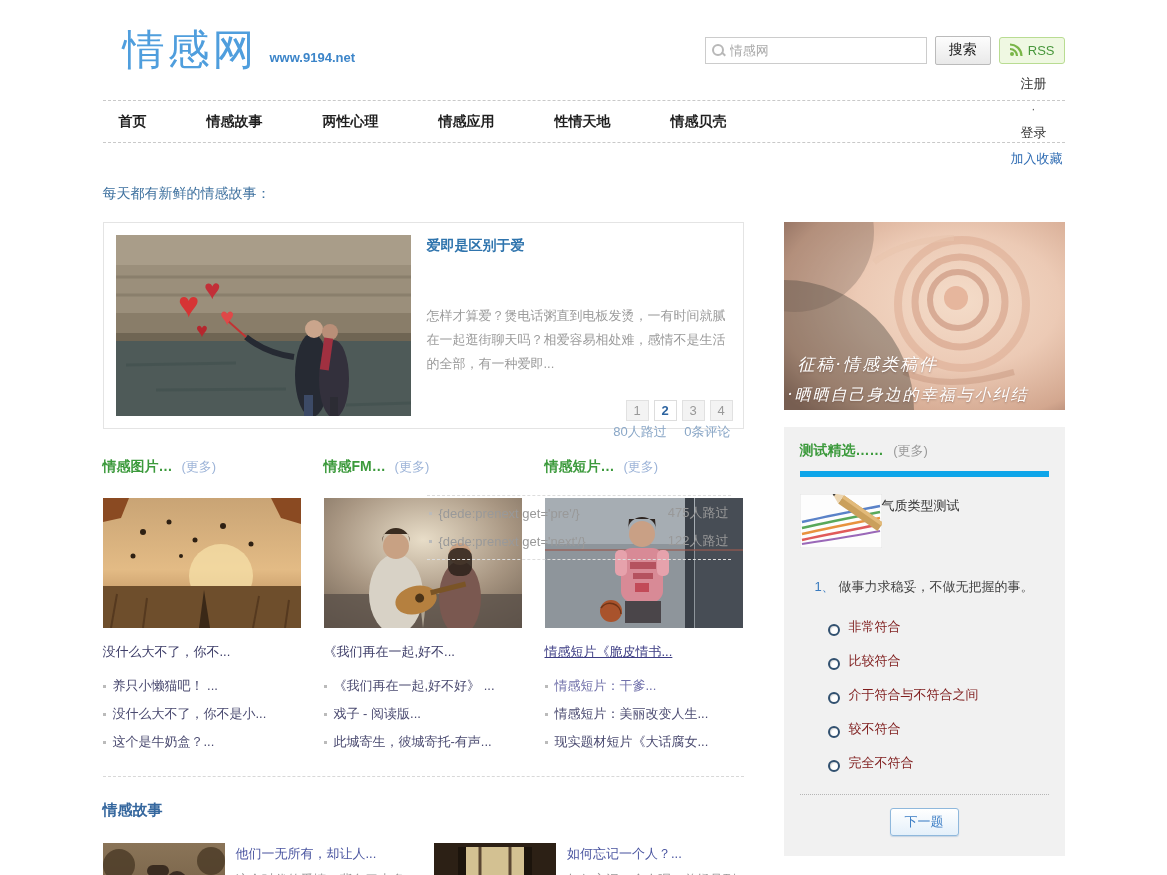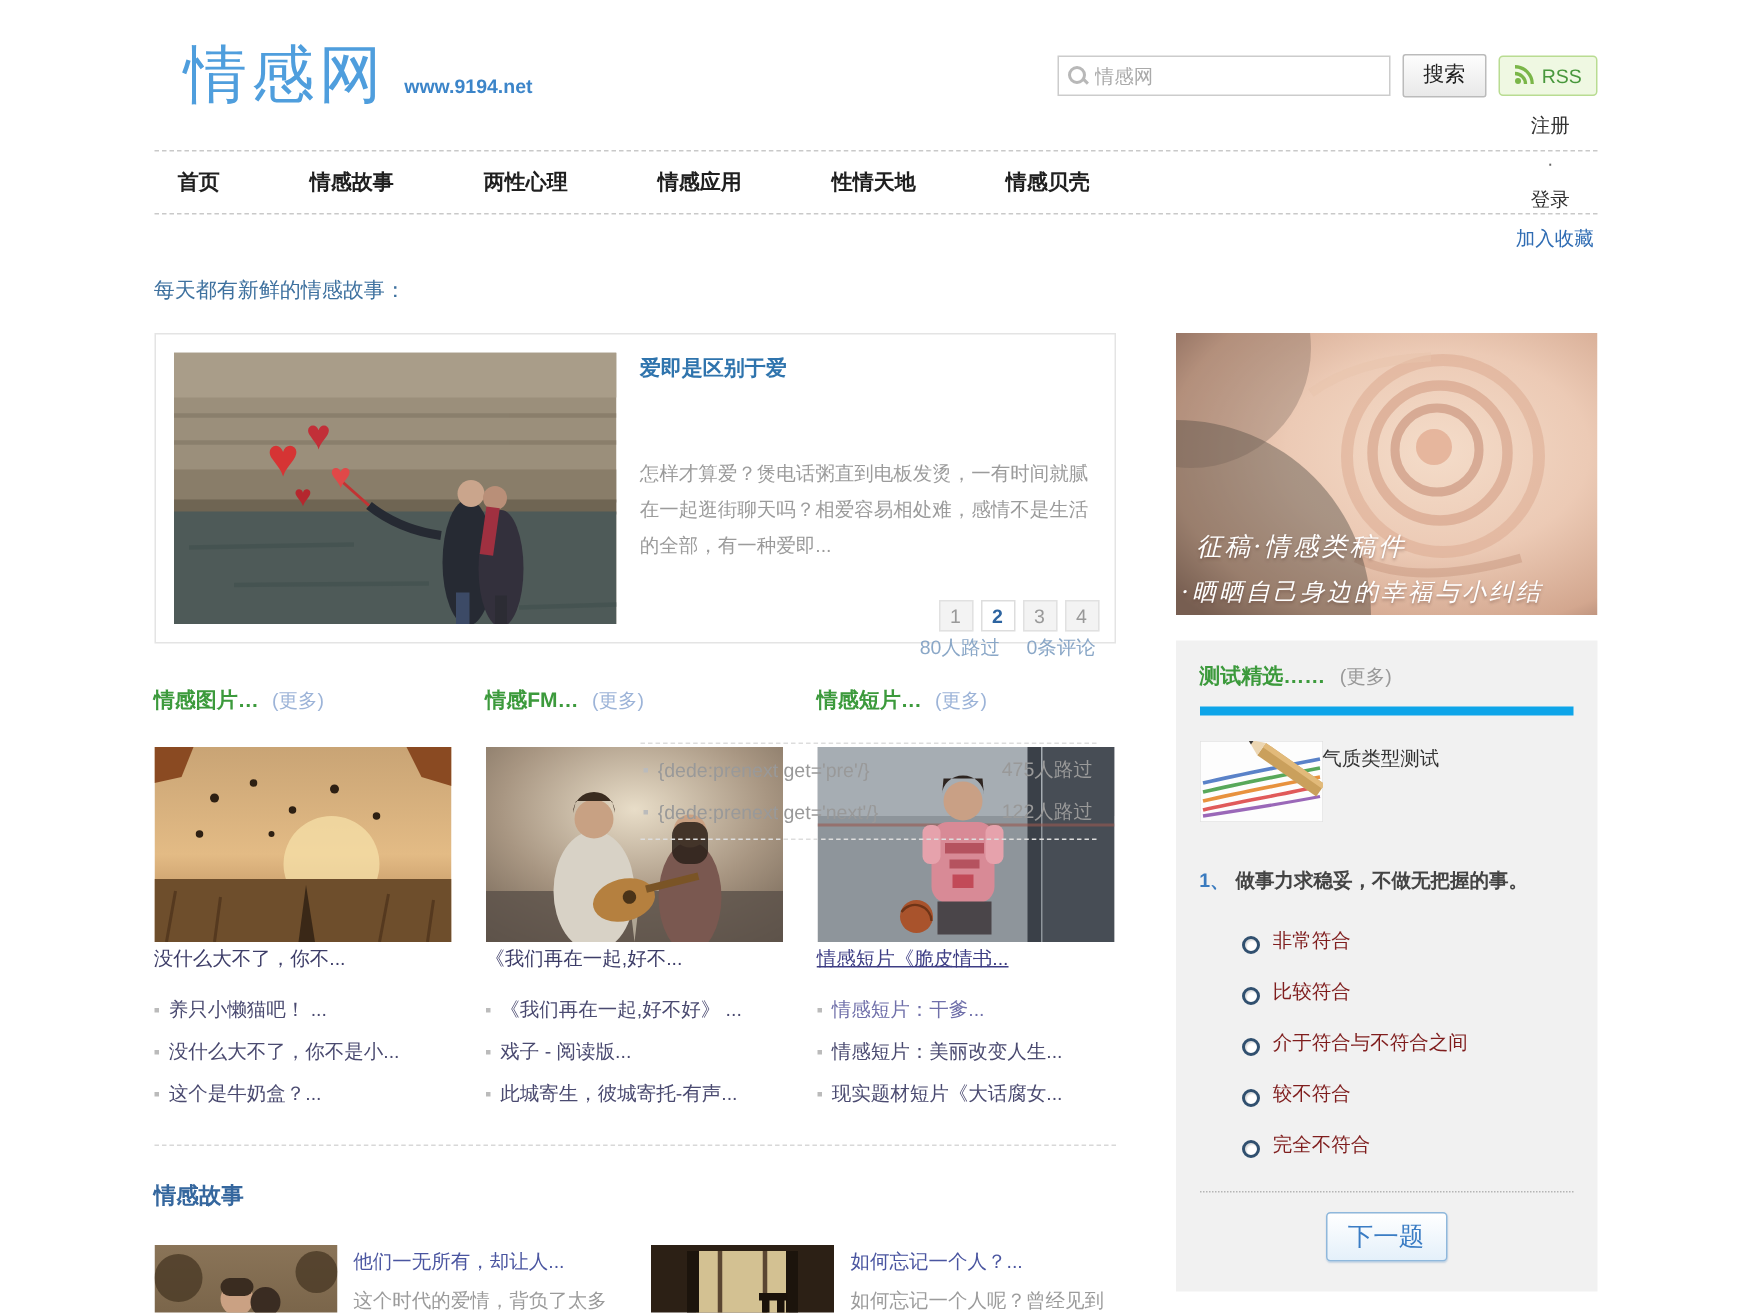--- a/index.html
+++ b/index.html
@@ -61,21 +61,21 @@
   .page-box { width:23px; height:21px; border:1px solid #e1e1e1; background:#f3f3f3; color:#999;
     display:flex; align-items:center; justify-content:center; font-size:13px; cursor:pointer; }
   .page-box.active { background:#fff; border-color:#ddd; color:#2d64a0; font-weight:bold; }
 
   
   .columns { display:flex; gap:23px; margin-top:29px; }
   .column { width:198px; }
   .col-heading { font-size:14px; font-weight:bold; color:#3c9a3c; }
   .more { color:#9db4d8; font-weight:normal; font-size:13px; margin-left:5px; }
   .col-img { width:198px; height:130px; display:block; margin-top:22px; }
-  .col-title { display:inline-block; margin:2px 0 11px; color:#3d3d68; font-size:13px; }
+  .col-title { display:inline-block; margin:15px 0 11px; color:#3d3d68; font-size:13px; }
   .col-title.u { text-decoration:underline; color:#3d3d84; }
   .col-list { list-style:none; }
   .col-list li { padding:5px 0; color:#4a4a70; display:flex; align-items:center; gap:7px; }
   .col-list li a { color:#4a4a70; }
   .col-list li a.lt { color:#7070aa; }
   .divider { border-top:1px dashed #d8d8d8; margin-top:20px; }
 
   
   .stories-heading { color:#35679e; font-weight:bold; font-size:15px; margin:24px 0 23px; }
   .stories { display:flex; gap:22px; }
@@ -92,29 +92,29 @@
   .banner-line1 { left:14px; top:131px; }
   .banner-line2 { left:4px; top:163px; font-size:16px; }
 
   .test-box { background:#f1f1f1; margin-top:17px; padding:15px 16px 20px; }
   .test-heading-row { border-bottom:6px solid #0ea5e9; padding-bottom:11px; }
   .green-heading { font-size:14px; font-weight:bold; color:#3c9a3c; }
   .more-gray { color:#999; font-weight:normal; font-size:13px; margin-left:6px; }
   .test-item { display:flex; margin-top:17px; }
   .pencil-img { width:82px; height:54px; flex:0 0 auto; display:block; }
   .test-title { color:#333; padding-top:3px; }
-  .question { margin-top:30px; color:#444; font-weight:bold; }
+  .question { margin-top:30px; color:#444; font-weight:normal;text-align:center; }
   .qno { color:#3a7bbf; margin-right:4px; }
   .options { margin:14px 0 0 28px; }
   .option { display:flex; align-items:flex-end; gap:9px; padding:8px 0; color:#7f1d1d; cursor:pointer; }
   .radio { width:12px; height:12px; border:2px solid #31506f; border-radius:50%; background:#fff;
     box-shadow:inset 1px 1px 1px rgba(0,0,0,.15); flex:0 0 auto; }
   .dotted { border-top:1px dotted #b5b5b5; margin:14px 0 13px; }
   .next-btn { display:block; margin:0 auto; border:1px solid #8fb8dc; border-radius:3px;
-    background:linear-gradient(#ffffff,#e4f0fa); color:#3a7cc4; font-size:17px; padding:4px 14px;
+    background:linear-gradient(#ffffff,#e4f0fa); color:#3a7cc4; font-size:13px; padding:4px 14px;
     font-family:inherit; cursor:pointer; box-shadow:0 1px 1px rgba(120,160,200,.35); }
 </style>
 </head>
 <body>
 
 <div class="container">
 
   <header class="site-header">
     <div class="logo-area">
       <span class="logo-text">情感网</span>

